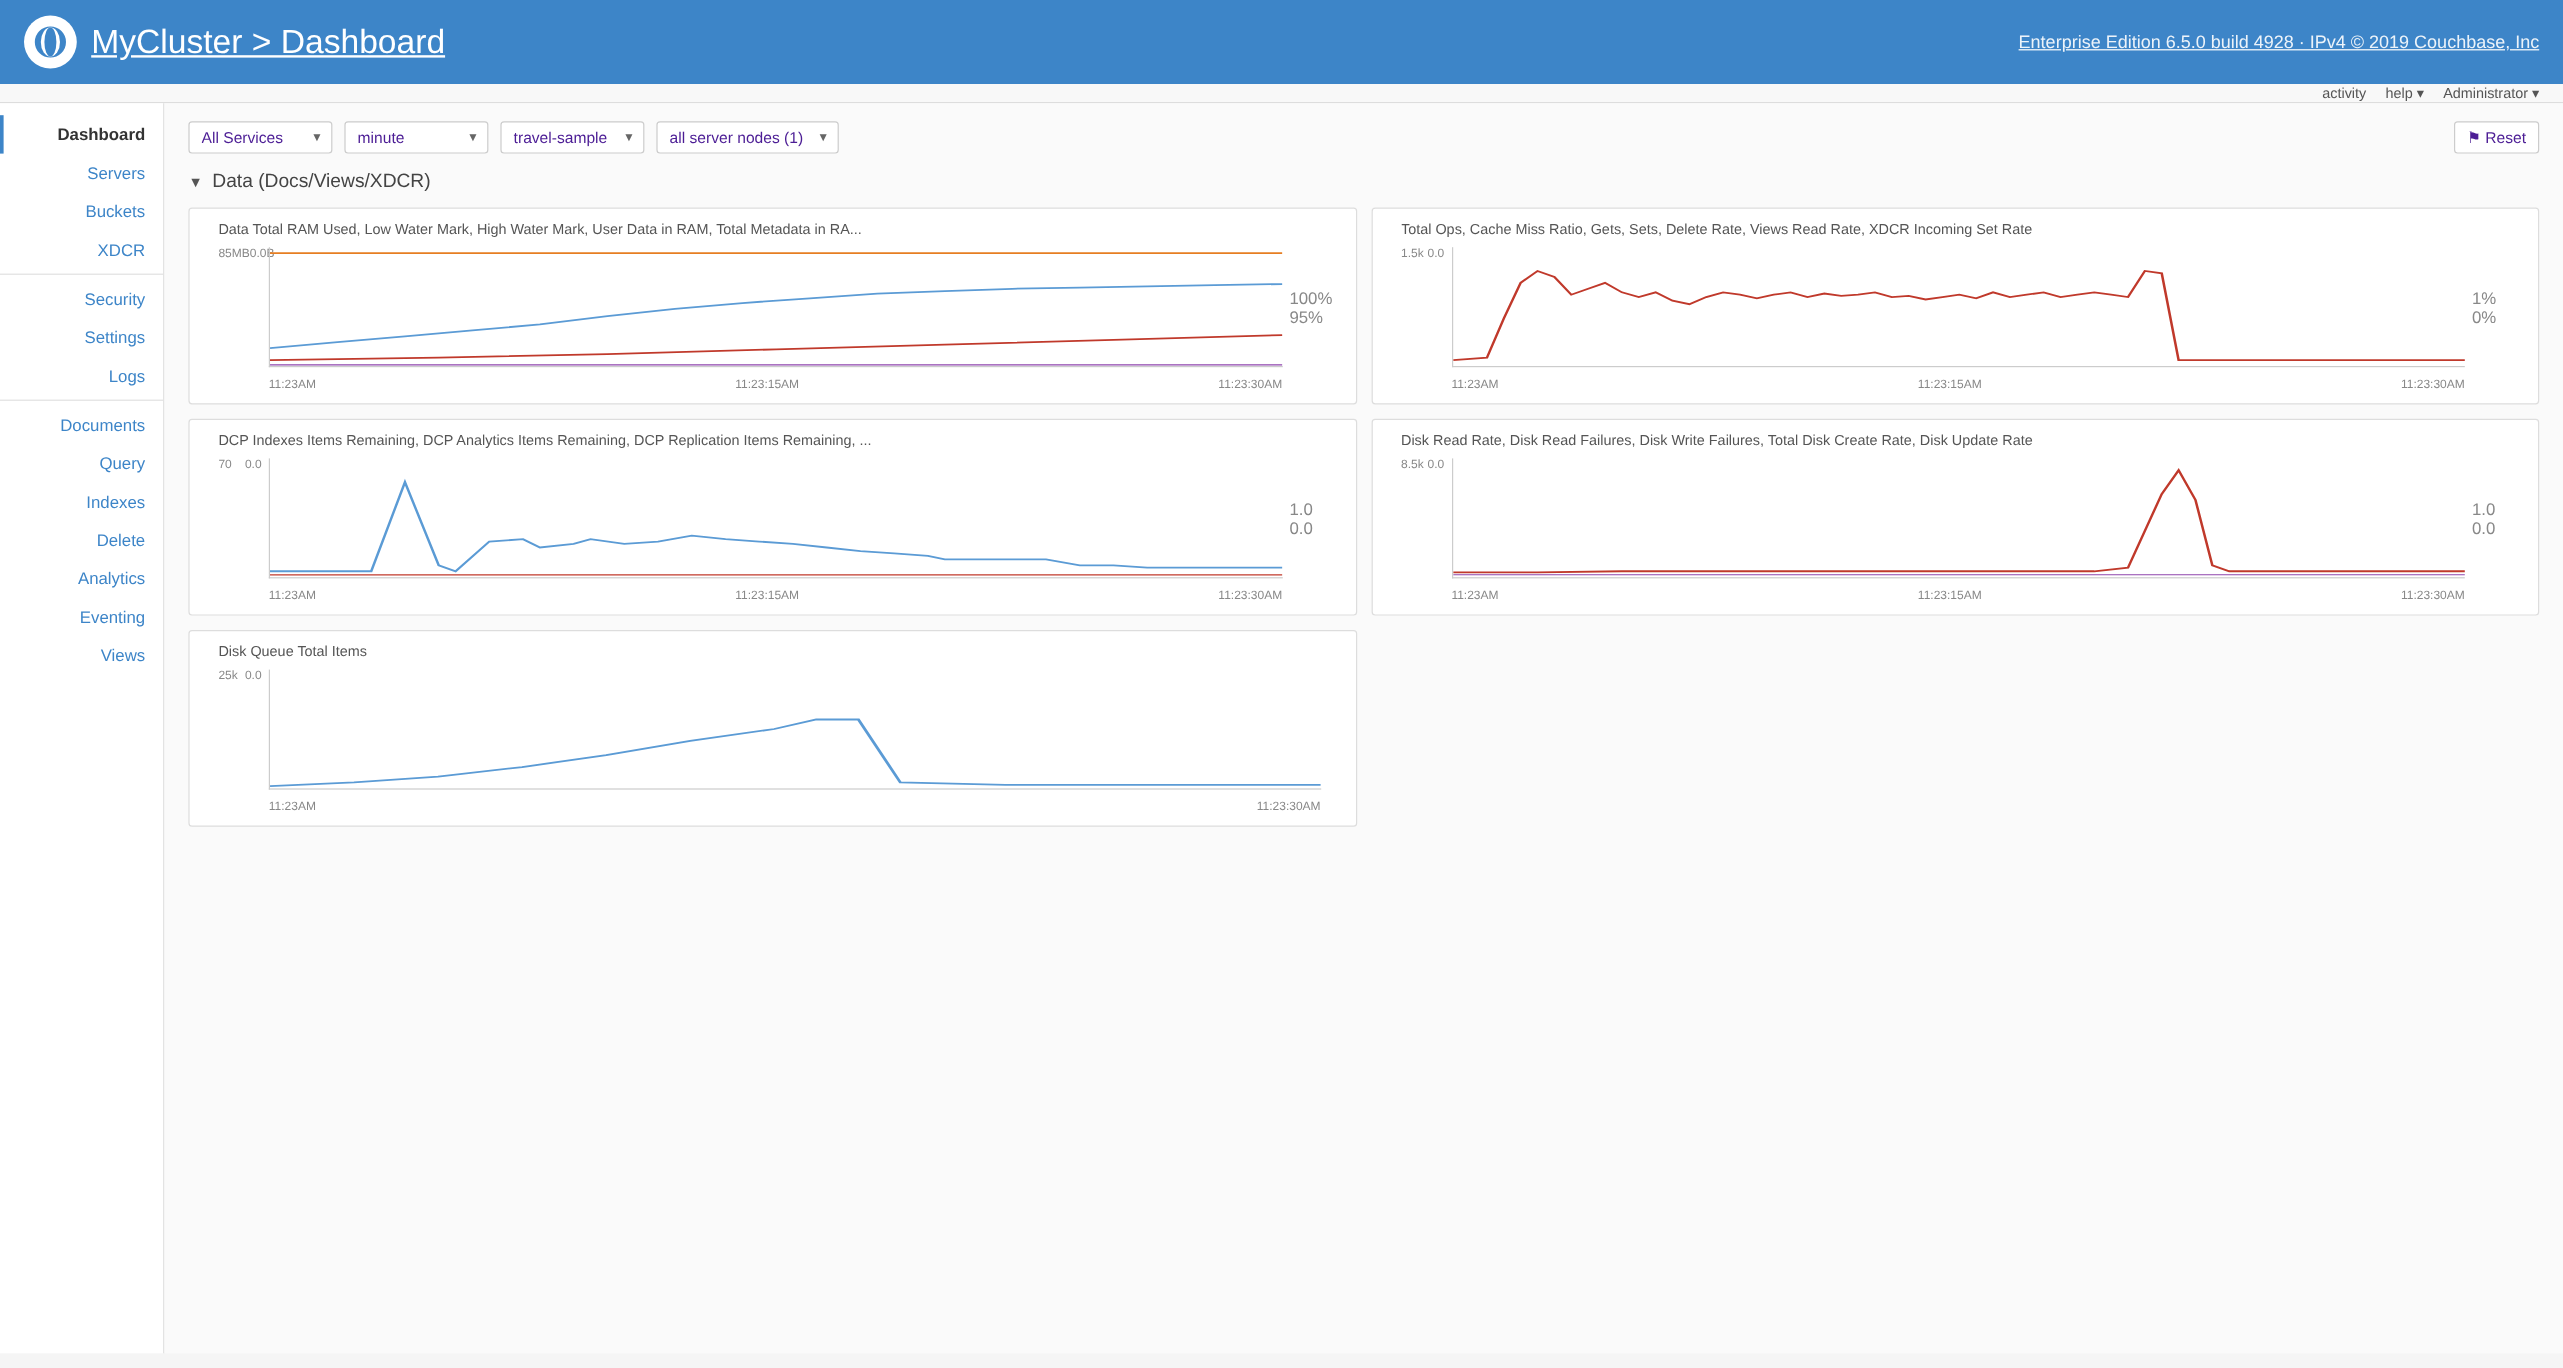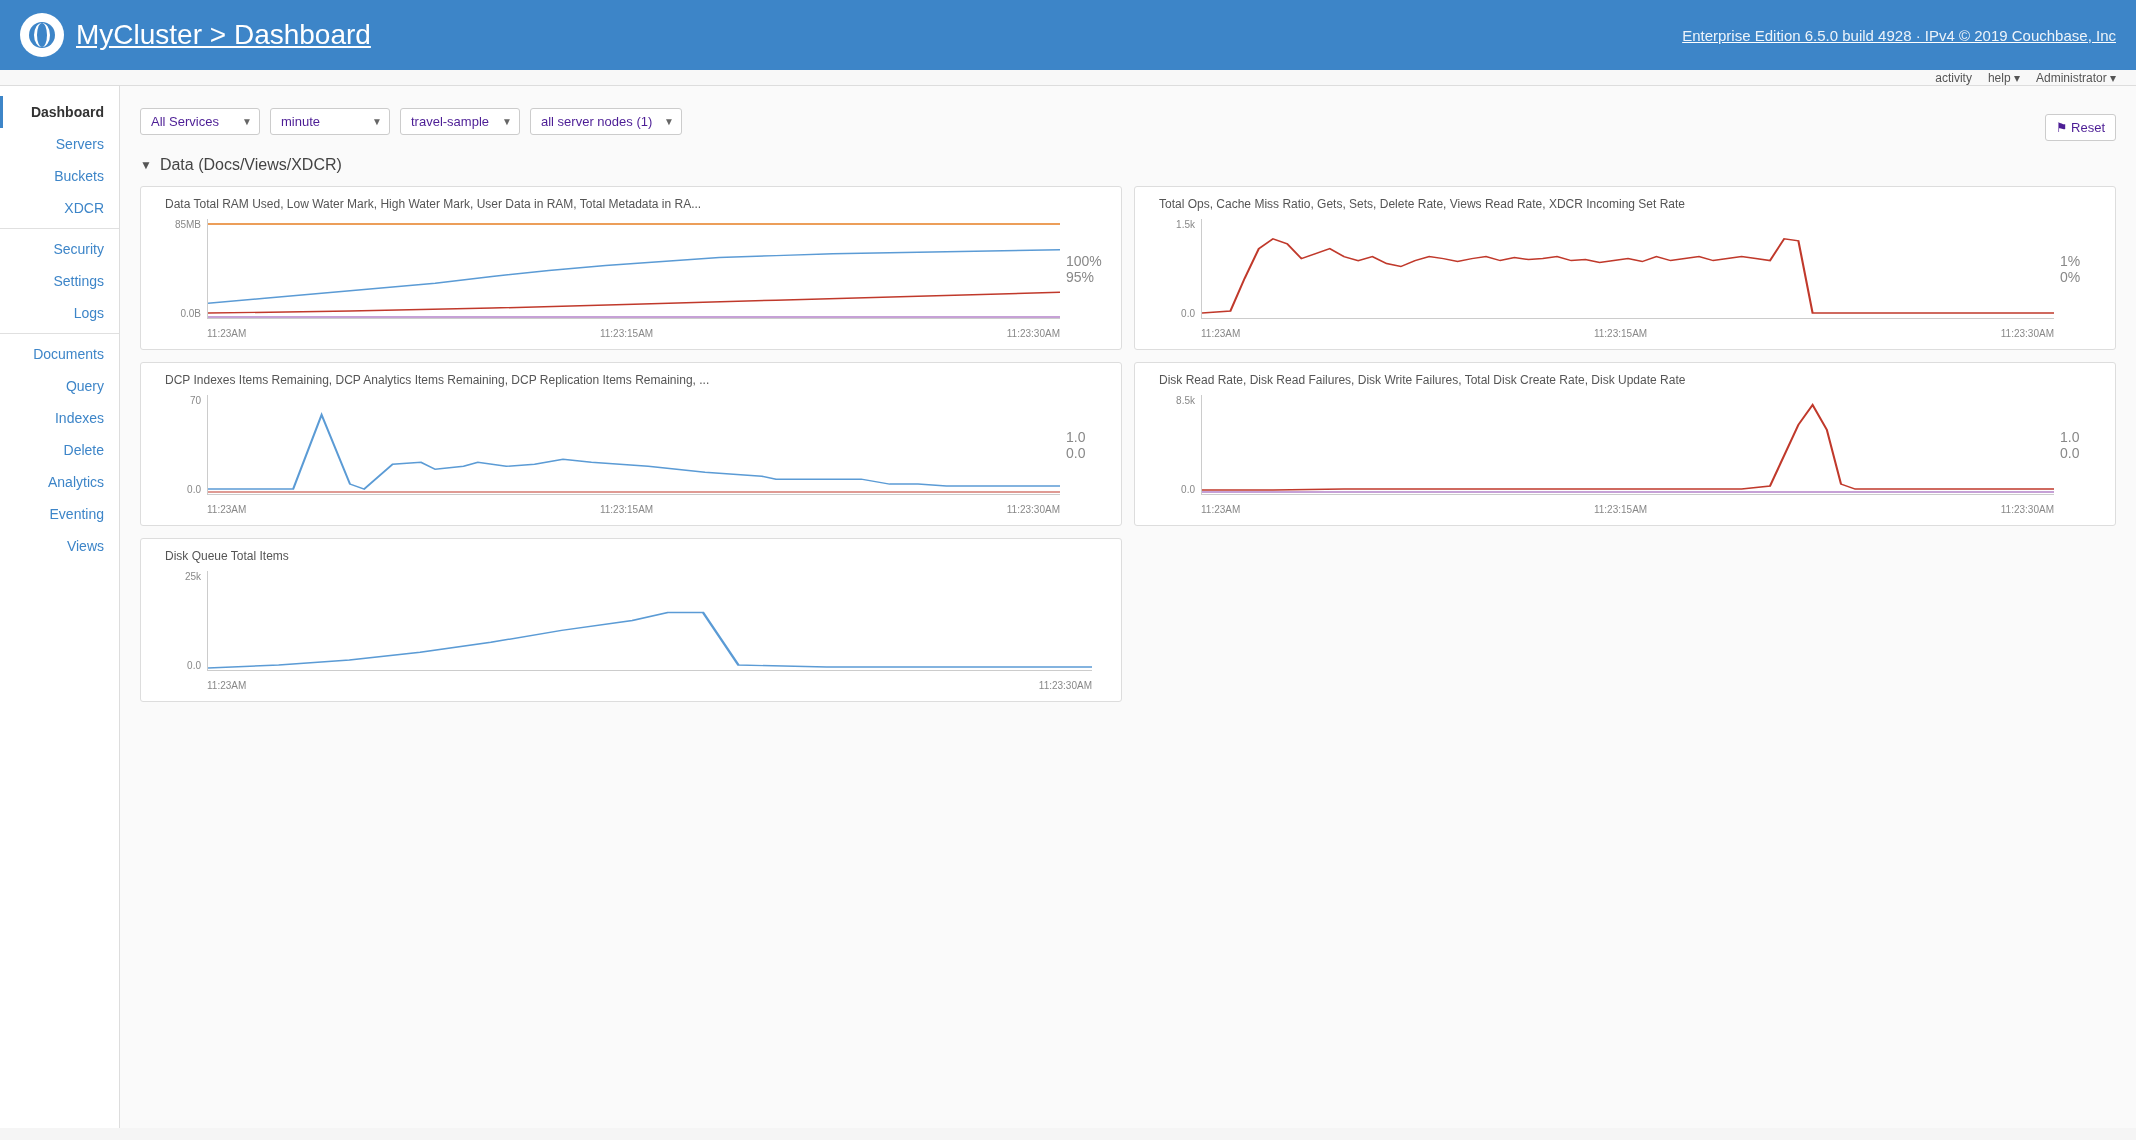--- a/index.html
+++ b/index.html
@@ -38,21 +38,21 @@
       font-size: 12px;
       color: #555;
     }
     .nav-secondary a { color: #555; text-decoration: none; }
 
     
     .layout { display: flex; height: calc(100vh - 98px); }
 
     
     .sidebar {
-      width: 120px;
+      width: 137px;
       background: white;
       border-right: 1px solid #ddd;
       padding-top: 10px;
       flex-shrink: 0;
     }
     .sidebar-item {
       display: block;
       padding: 8px 10px 8px 20px;
       color: #3d85c8;
       text-decoration: none;
@@ -104,21 +104,20 @@
     .select-wrapper select { padding-right: 28px; min-width: 120px; }
     .reset-btn {
       margin-left: auto;
       border: 1px solid #ccc;
       background: white;
       padding: 5px 12px;
       border-radius: 3px;
       cursor: pointer;
       font-size: 13px;
       color: #333;
-      margin-top: 13px;
     }
 
     
     .section-header {
       display: flex;
       align-items: center;
       gap: 8px;
       margin-bottom: 12px;
       font-size: 16px;
       font-weight: 500;
@@ -156,21 +155,20 @@
       height: 120px;
       width: 100%;
     }
     .chart-y-left {
       position: absolute;
       left: 0;
       top: 0;
       bottom: 20px;
       width: 40px;
       display: flex;
-      flex-direction: column;
       justify-content: space-between;
       font-size: 10px;
       color: #888;
       text-align: right;
       padding-right: 4px;
     }
     .chart-y-right {
       position: absolute;
       right: 0;
       top: 0;

